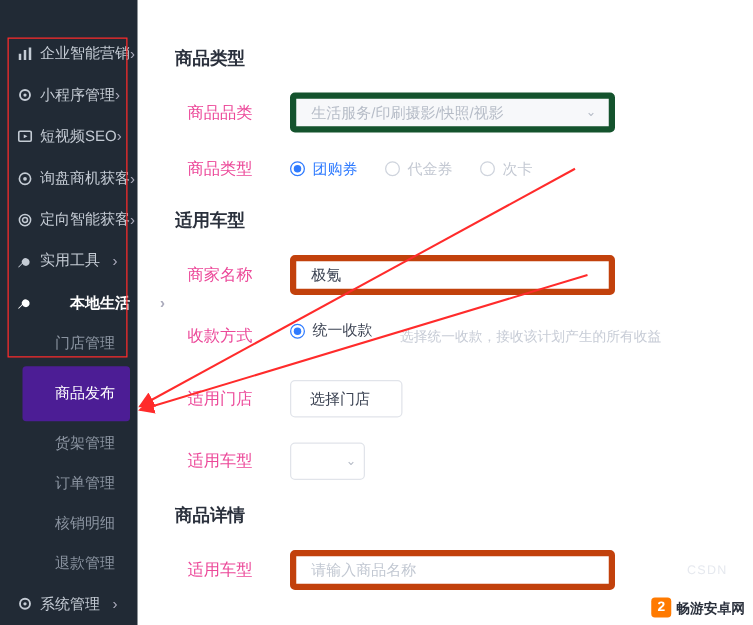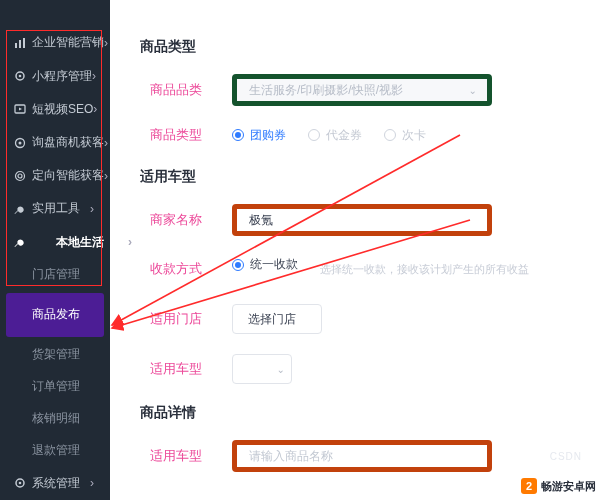--- a/index.html
+++ b/index.html
@@ -7,21 +7,21 @@
   .app { display: flex; width: 100%; height: 100%; }
 
   
   .sidebar { width: 110px; background: #212a35; color: #c4cbd4; font-size: 12px; display: flex; flex-direction: column; position: relative; }
   .nav-item { display: flex; align-items: center; height: 38px; padding: 0 10px 0 14px; cursor: pointer; white-space: nowrap; }
   .nav-item .icon { width: 12px; height: 12px; margin-right: 6px; flex-shrink: 0; display: inline-flex; align-items: center; justify-content: center; }
   .nav-item .icon svg { width: 12px; height: 12px; }
   .nav-item .lbl { flex: 1; }
   .nav-item .chev { width: 10px; color: #aab; }
   .nav-item-bold { color: #fff; font-weight: 600; gap: 24px; }
-  .sub-list { padding-left: 0; }
+  .sub-list { padding-left: 12px; }
   .sub-item { display: flex; align-items: center; height: 32px; padding-left: 32px; font-size: 12px; color: #8b94a1; cursor: pointer; }
   .sub-item.active { background: #4c1d95; color: #fff; border-radius: 3px; margin: 2px 6px 2px 6px; padding-left: 26px; height: 44px; }
   .red-box { position: absolute; left: 6px; top: 30px; width: 96px; height: 256px; border: 1px solid #ff2b2b; pointer-events: none; }
 
   
   .main { flex: 1; padding: 28px 20px 0 30px; position: relative; font-size: 13px; color: #3c4353; overflow: hidden; }
   .section-head { font-weight: 700; font-size: 14px; margin: 10px 0 18px 0; color: #2a303c; }
   .field { display: flex; align-items: center; margin-bottom: 20px; }
   .field-label { width: 72px; text-align: center; margin-right: 20px; color: #ec4899; font-size: 13px; }
   .field-body { flex: 1; display: flex; align-items: center; flex-wrap: wrap; }

